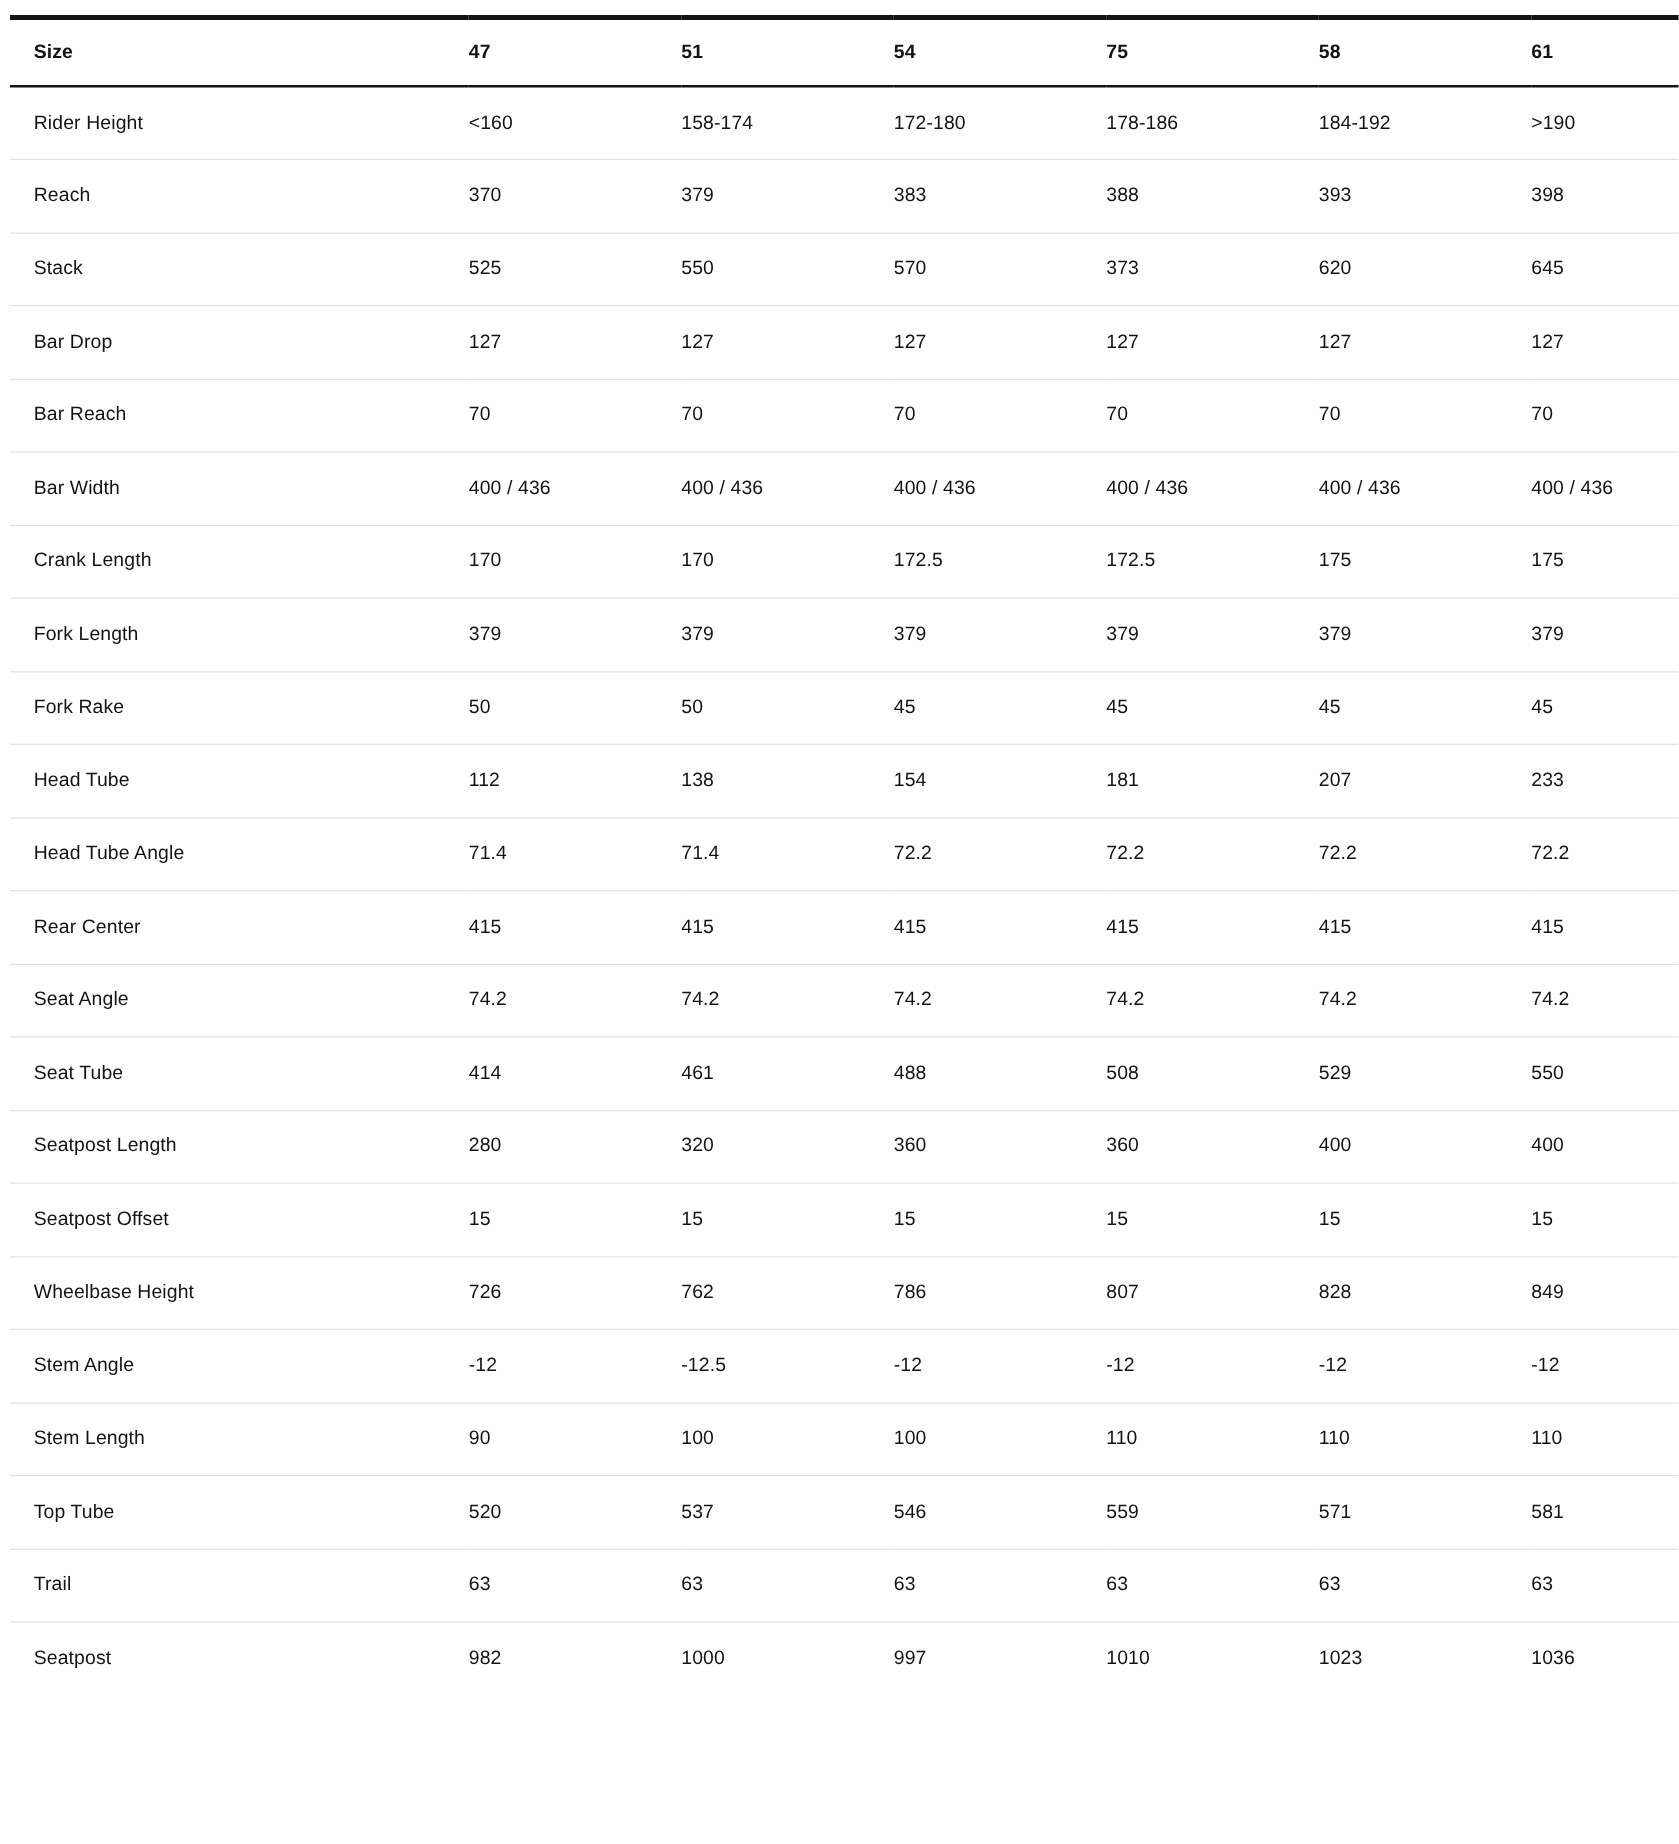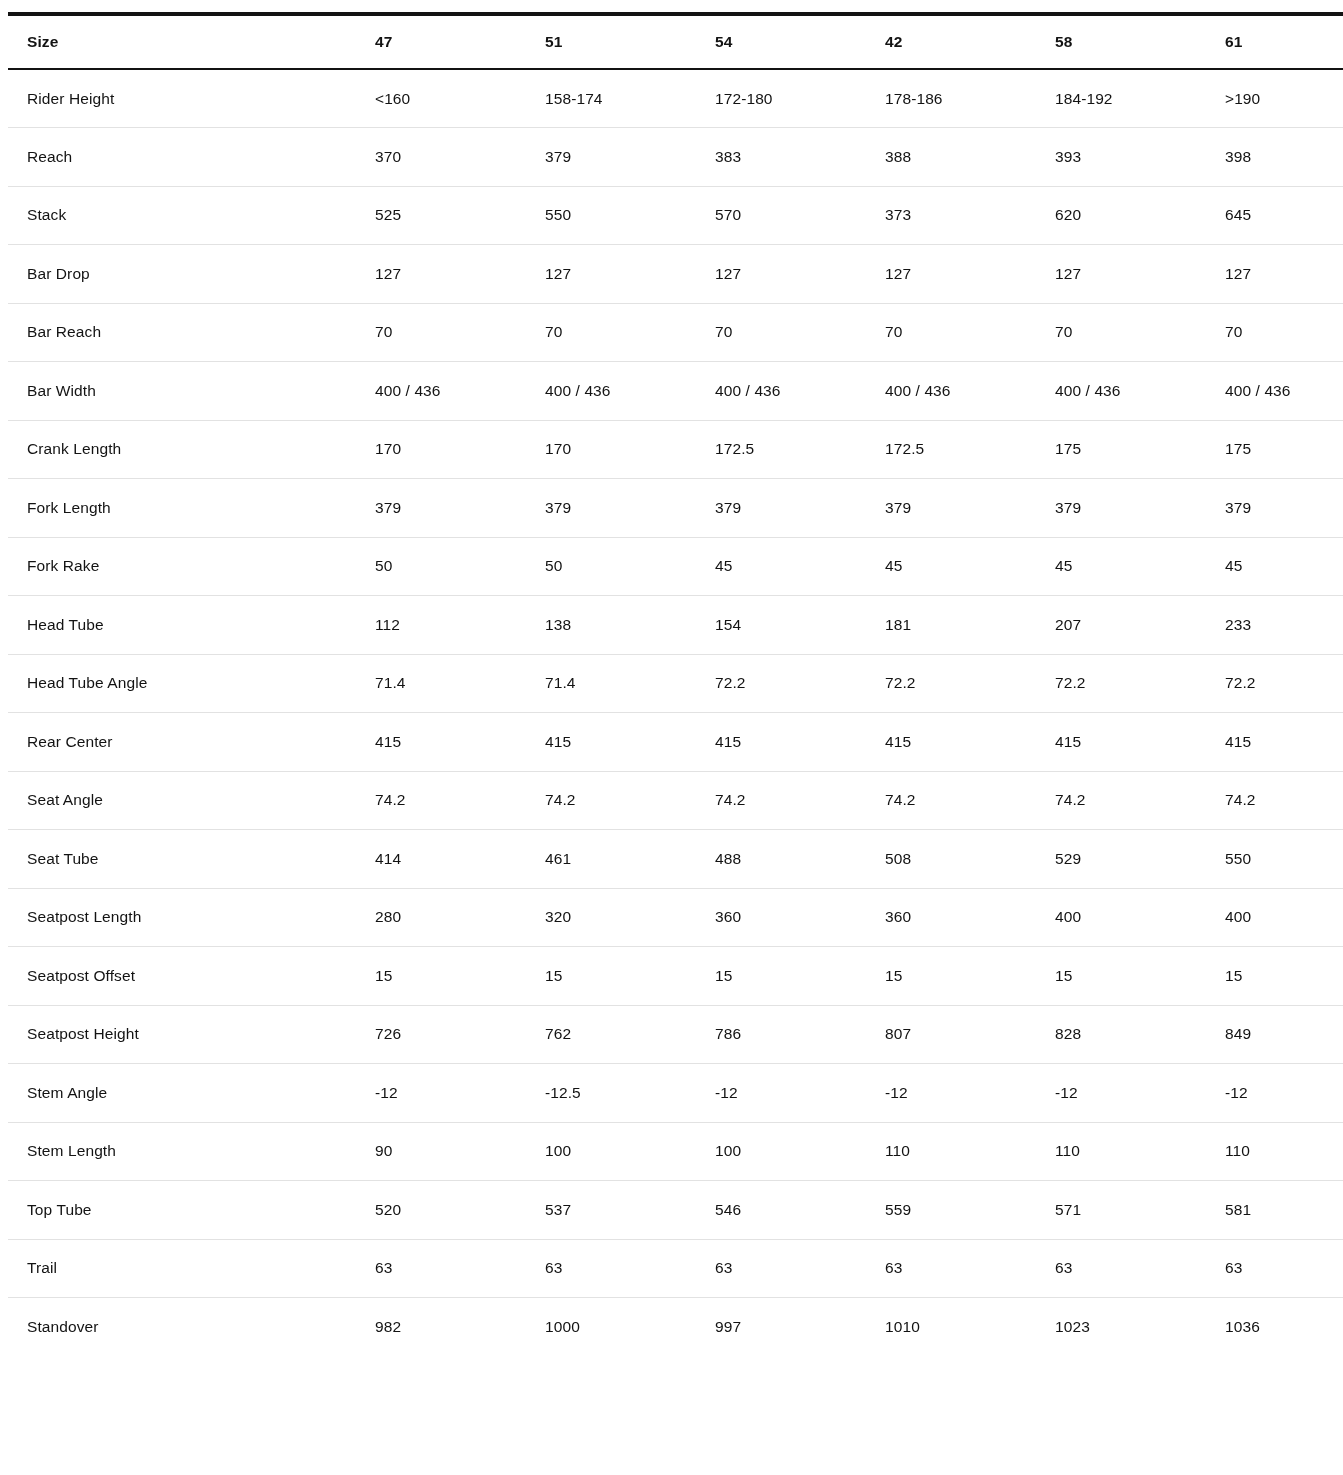--- a/index.html
+++ b/index.html
@@ -53,21 +53,21 @@
       <col class="col-size">
       <col class="col-size">
       <col class="col-size-last">
     </colgroup>
     <thead>
       <tr>
         <th class="label-cell">Size</th>
         <th>47</th>
         <th>51</th>
         <th>54</th>
-        <th>42</th>
+        <th>75</th>
         <th>58</th>
         <th>61</th>
       </tr>
     </thead>
     <tbody id="table-body">
         <tr>
           <td class="label-cell">Rider Height</td>
           <td>&lt;160</td>
           <td>158-174</td>
           <td>172-180</td>
@@ -204,21 +204,21 @@
         <tr>
           <td class="label-cell">Seatpost Offset</td>
           <td>15</td>
           <td>15</td>
           <td>15</td>
           <td>15</td>
           <td>15</td>
           <td>15</td>
         </tr>
         <tr>
-          <td class="label-cell">Seatpost Height</td>
+          <td class="label-cell">Wheelbase Height</td>
           <td>726</td>
           <td>762</td>
           <td>786</td>
           <td>807</td>
           <td>828</td>
           <td>849</td>
         </tr>
         <tr>
           <td class="label-cell">Stem Angle</td>
           <td>-12</td>
@@ -249,21 +249,21 @@
         <tr>
           <td class="label-cell">Trail</td>
           <td>63</td>
           <td>63</td>
           <td>63</td>
           <td>63</td>
           <td>63</td>
           <td>63</td>
         </tr>
         <tr>
-          <td class="label-cell">Standover</td>
+          <td class="label-cell">Seatpost</td>
           <td>982</td>
           <td>1000</td>
           <td>997</td>
           <td>1010</td>
           <td>1023</td>
           <td>1036</td>
         </tr>
       </tbody>
   </table>
 </div>

